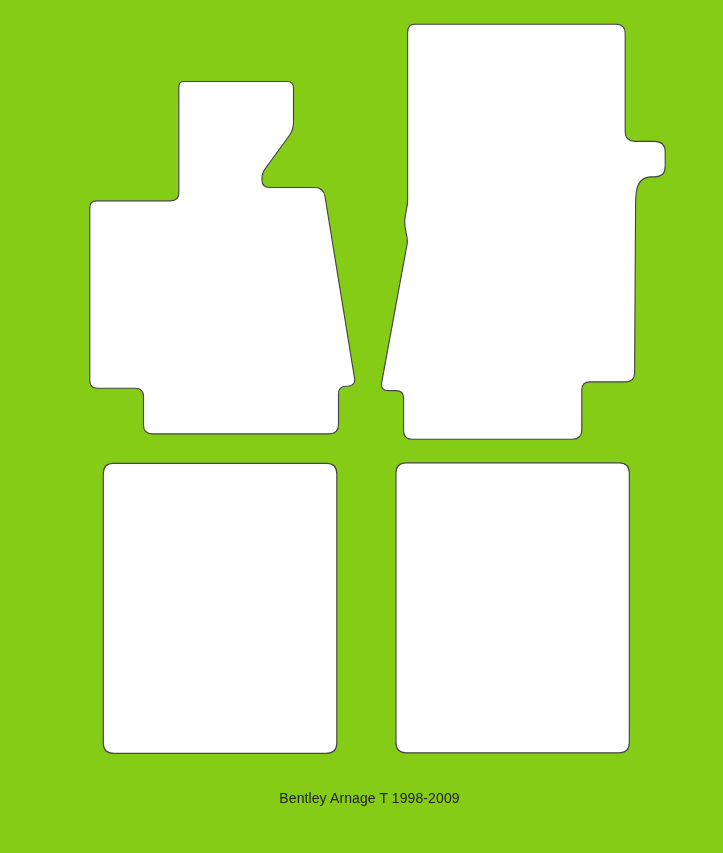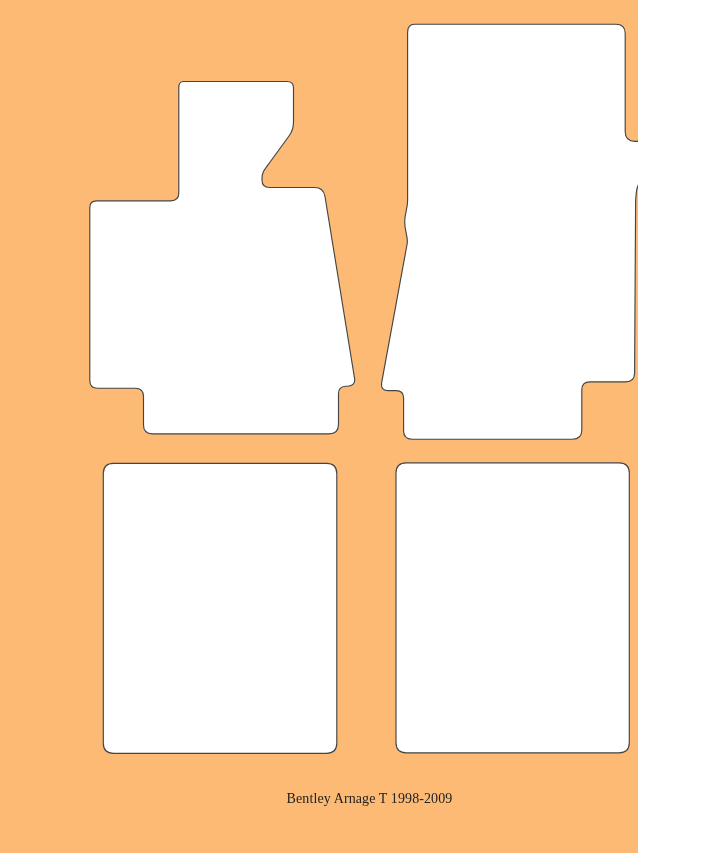--- a/index.html
+++ b/index.html
@@ -3,25 +3,24 @@
 <meta charset="utf-8">
 <style>
   html, body {
     margin: 0;
     padding: 0;
     background: #ffffff;
     font-family: "Liberation Sans", sans-serif;
   }
   .sheet {
     position: relative;
-    width: 638px;
+    width: 723px;
     height: 853px;
-    background: #fdba74;
+    background: #84cc16;
     overflow: hidden;
-    font-family: Liberation Serif, serif;
   }
   .drawing {
     position: absolute;
     top: 0;
     left: 0;
     display: block;
   }
   .drawing path {
     fill: #ffffff;
     stroke: var(--stroke, #454545);

